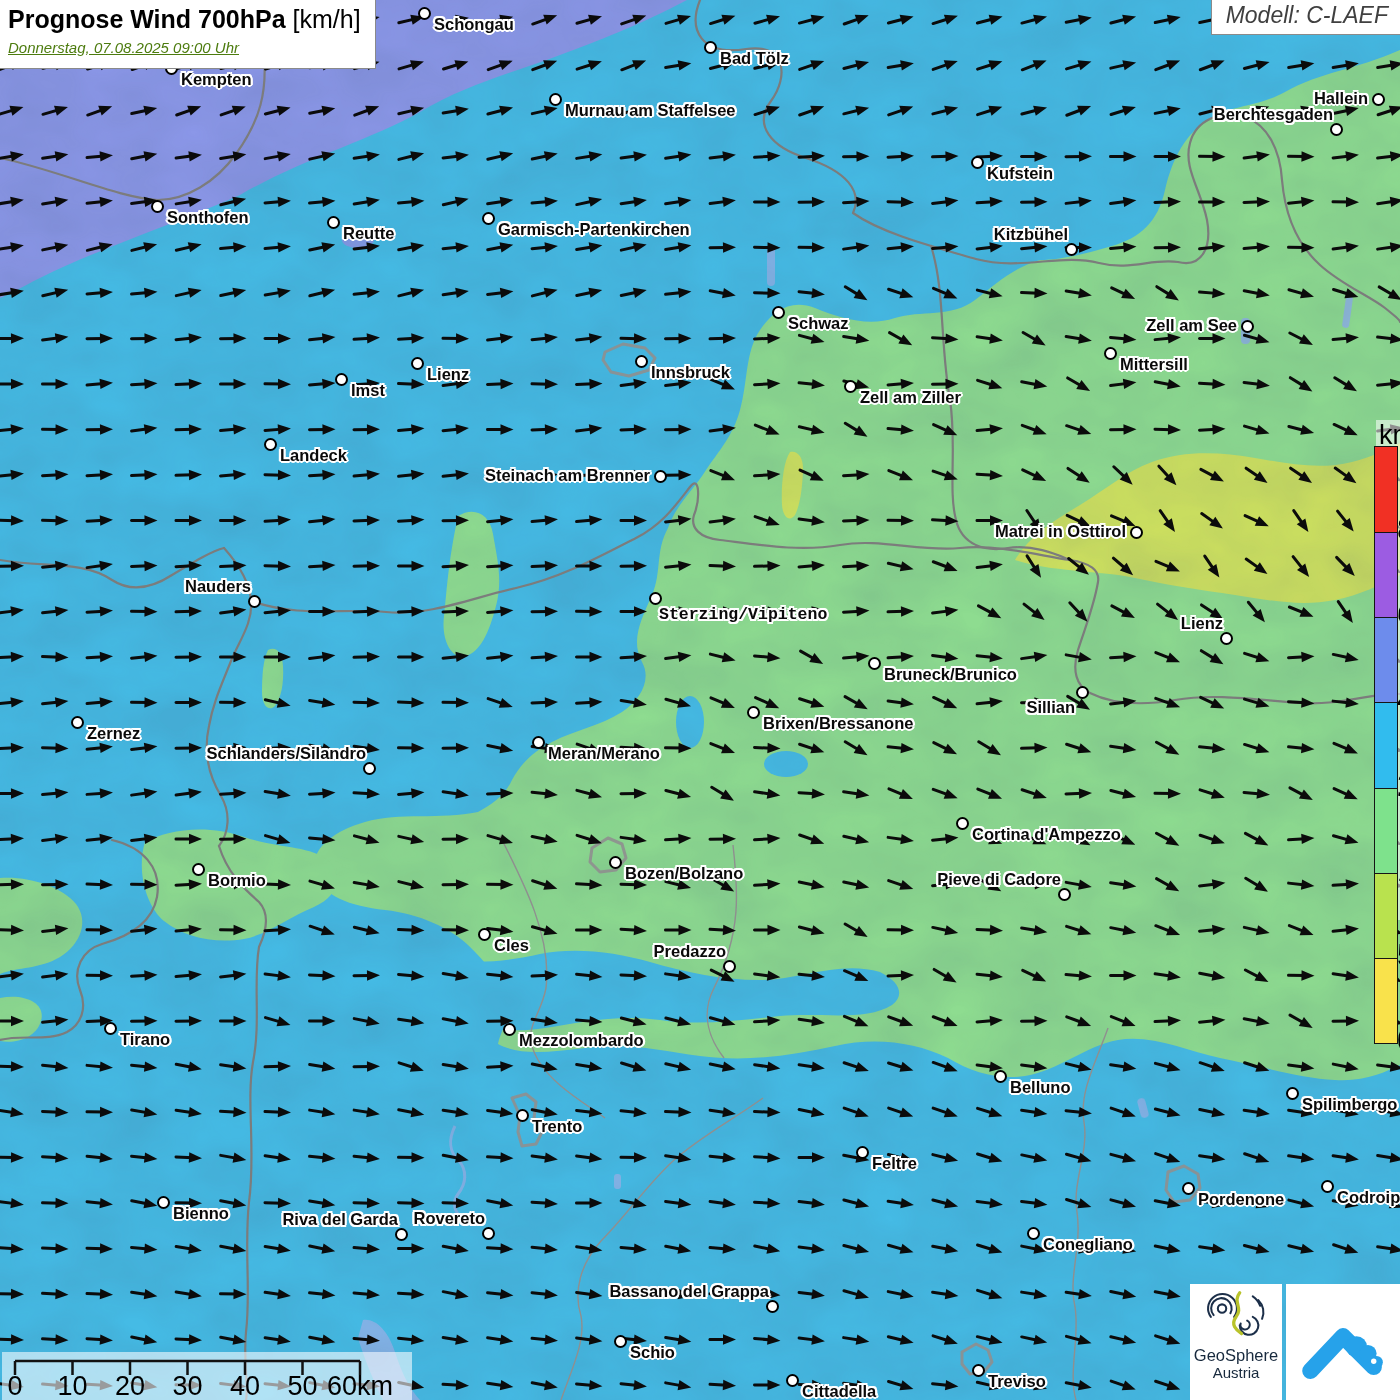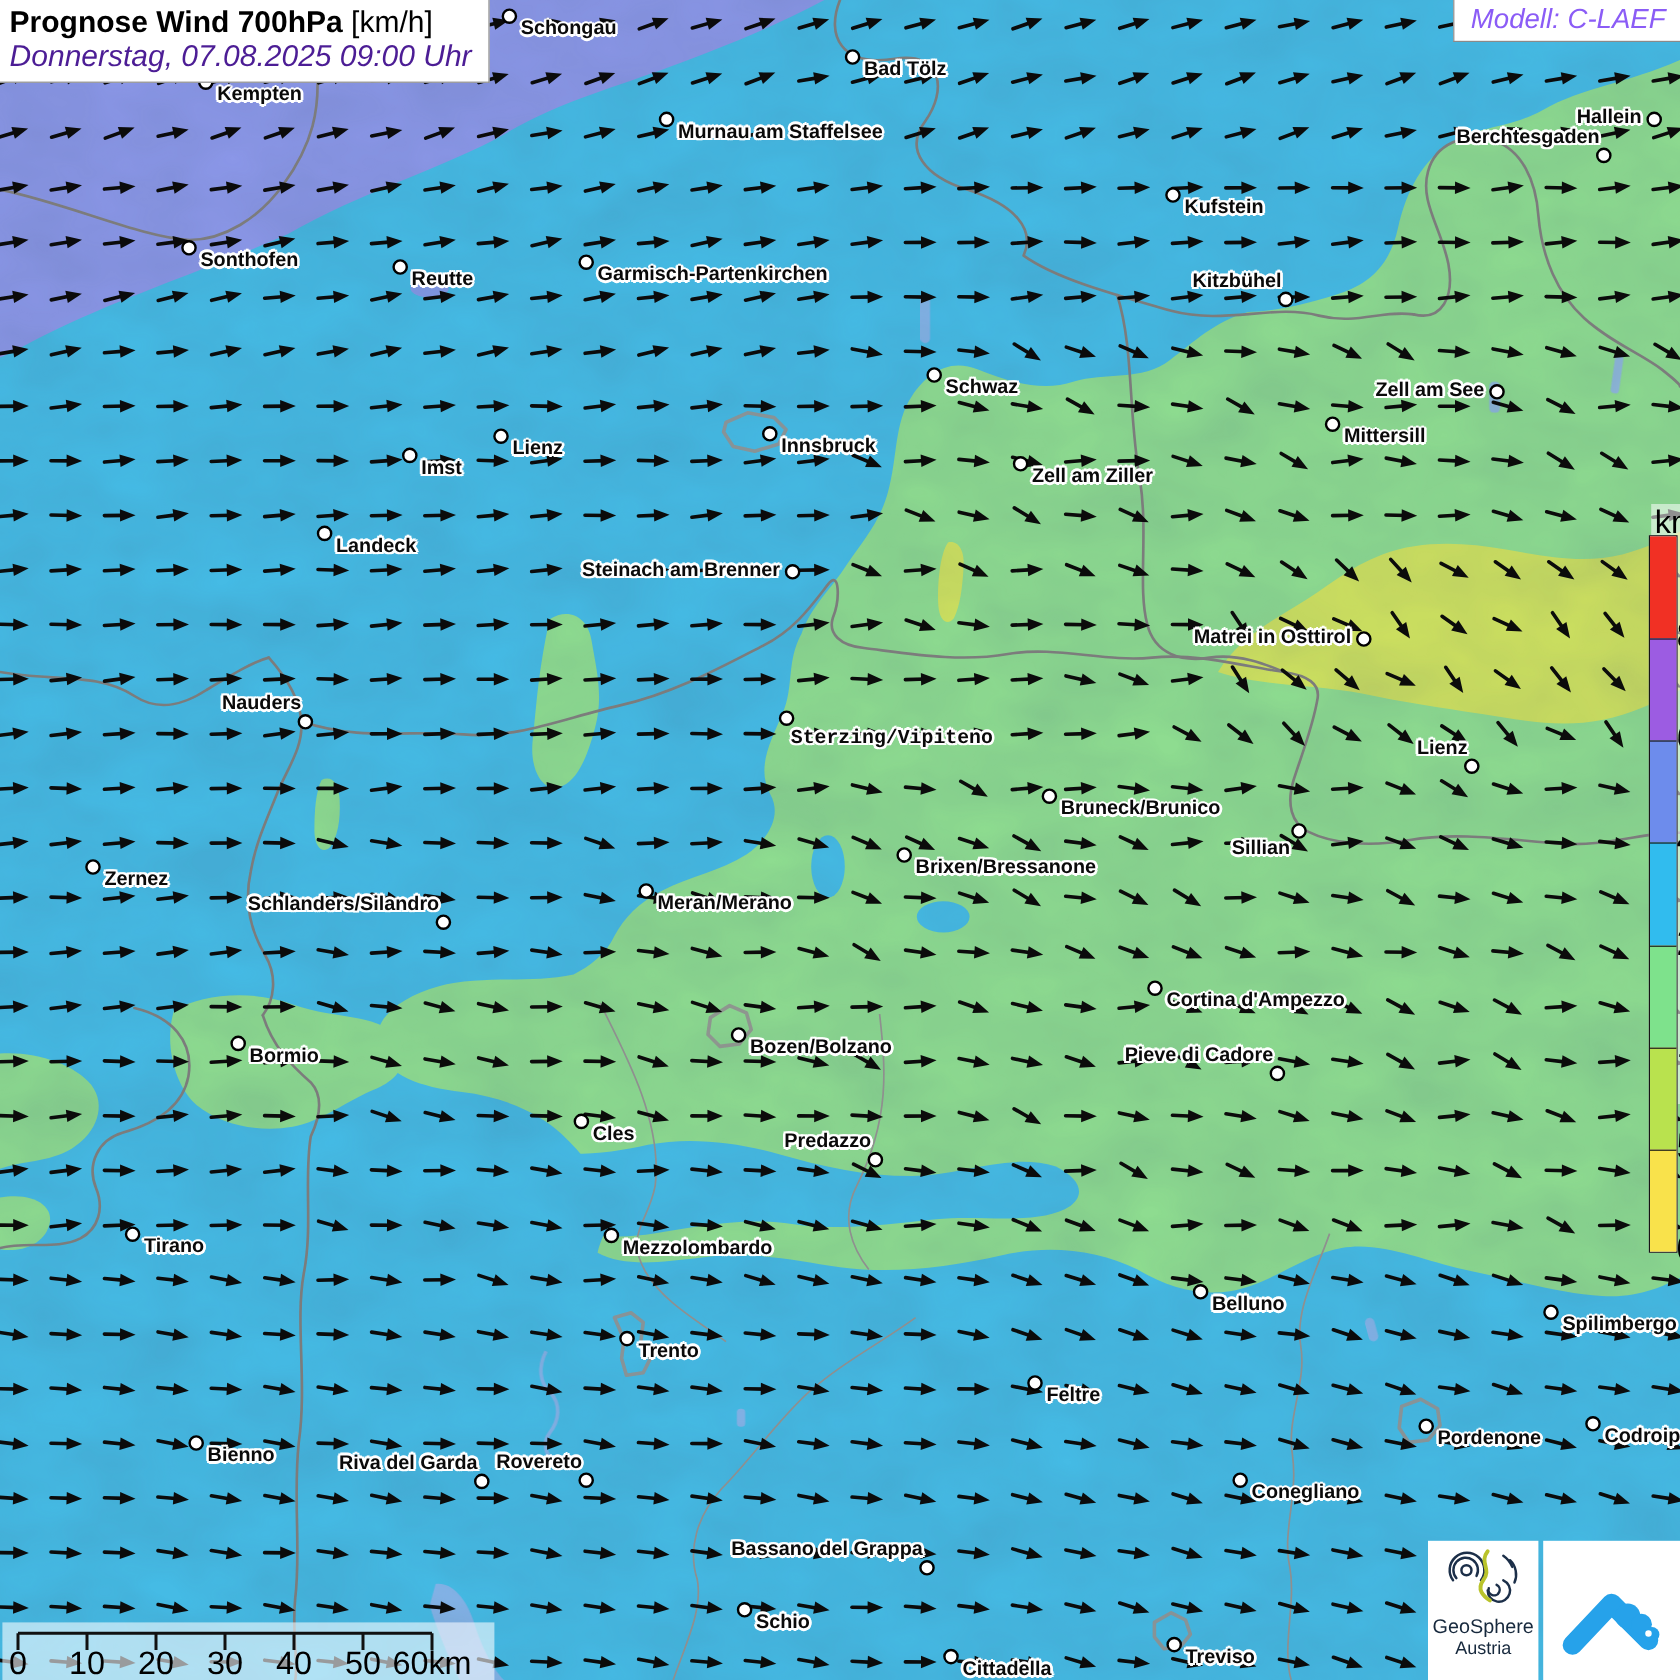--- a/index.html
+++ b/index.html
@@ -13,22 +13,22 @@
        text-shadow:-1.6px -1.6px 0 #fff,1.6px -1.6px 0 #fff,-1.6px 1.6px 0 #fff,1.6px 1.6px 0 #fff,0 -2.2px 0 #fff,0 2.2px 0 #fff,-2.2px 0 0 #fff,2.2px 0 0 #fff;}
   .lbl.r{left:10px;top:0;transform:translateY(-54%);margin-top:12px;}
   .lbl.l{right:10px;top:0;transform:translateY(-54%);}
   .lbl.tl{right:3px;bottom:5px;}
   .lbl.br{left:4px;top:7px;font-family:Liberation Mono, monospace;}
   .lbl.bl{right:7px;top:6px;}
   
   #titlebox{position:absolute;left:0;top:0;z-index:30;background:#fff;padding:4px 14px 7px 8px;border-right:1px solid #8a8a8a;border-bottom:1px solid #8a8a8a;}
   #titlebox .t1{font-size:25px;font-weight:bold;line-height:30px;color:#000;}
   #titlebox .t1 .unit{font-weight:normal;text-align:center;}
-  #titlebox .t2{font-size:25px;font-style:italic;line-height:27px;color:#4c1d95;}
-  #modelbox{position:absolute;right:0;top:0;z-index:30;background:#fff;padding:2px 12px 5px 14px;font-size:23px;font-style:italic;color:#8b5cf6;border-left:1px solid #8a8a8a;border-bottom:1px solid #8a8a8a;}
+  #titlebox .t2{font-size:15px;font-style:italic;line-height:27px;color:#4d7c0f;text-decoration:underline;}
+  #modelbox{position:absolute;right:0;top:0;z-index:30;background:#fff;padding:2px 12px 5px 14px;font-size:23px;font-style:italic;color:#404040;border-left:1px solid #8a8a8a;border-bottom:1px solid #8a8a8a;}
   
   #legendpanel{position:absolute;left:1376px;top:420px;width:68px;height:500px;background:rgba(255,255,255,0.55);z-index:20;}
   .lg-unit{position:absolute;left:3px;top:0;font-size:27px;color:#000;}
   #lgbar{position:absolute;left:-2px;top:26px;width:22px;border:1.5px solid #151515;background:#fff;}
   .lg-seg{width:100%;box-sizing:border-box;}
   .lg-seg + .lg-seg{border-top:1.5px solid #151515;}
   .lg-tick{position:absolute;left:21px;font-size:31px;color:#000;line-height:36px;}
   
   #scalebar{position:absolute;left:2px;top:1352px;width:410px;height:48px;background:rgba(248,252,255,0.6);z-index:20;}
   .sb-lbl{position:absolute;top:19px;transform:translateX(-50%);font-size:27px;color:#000;}

